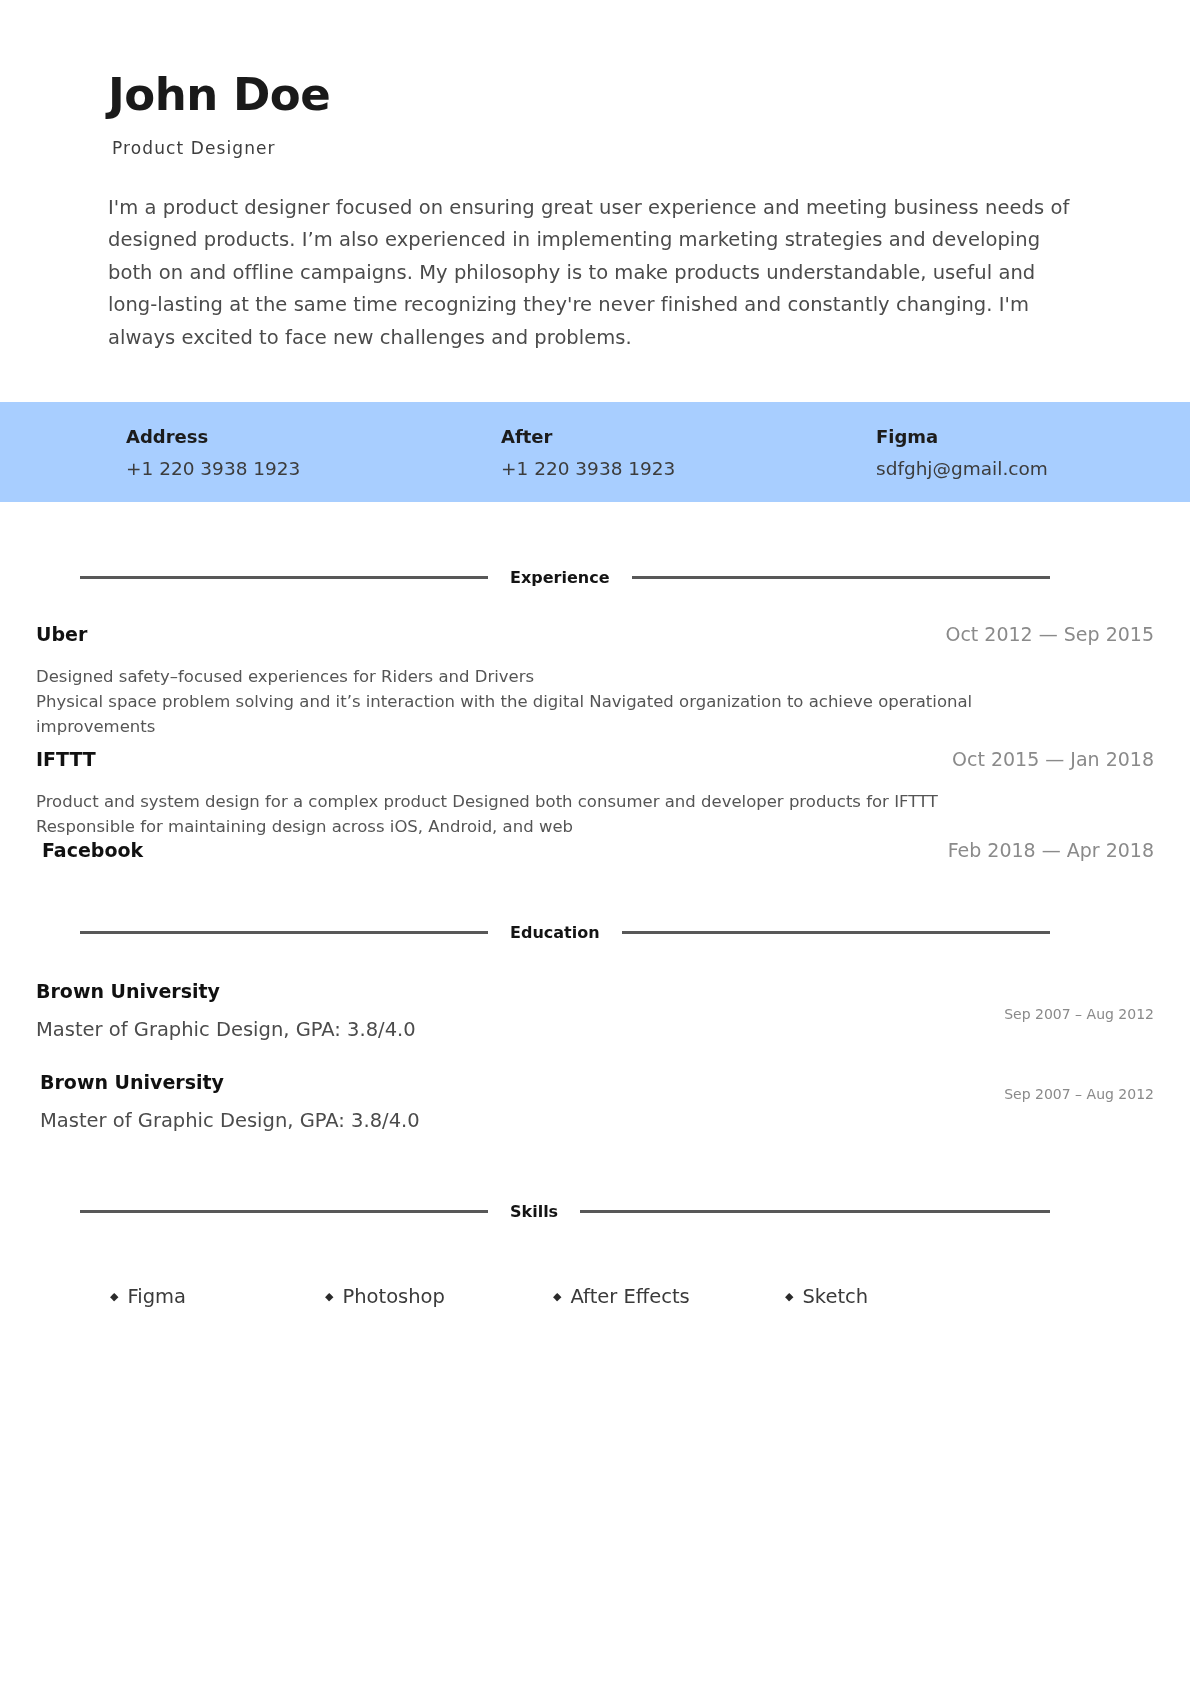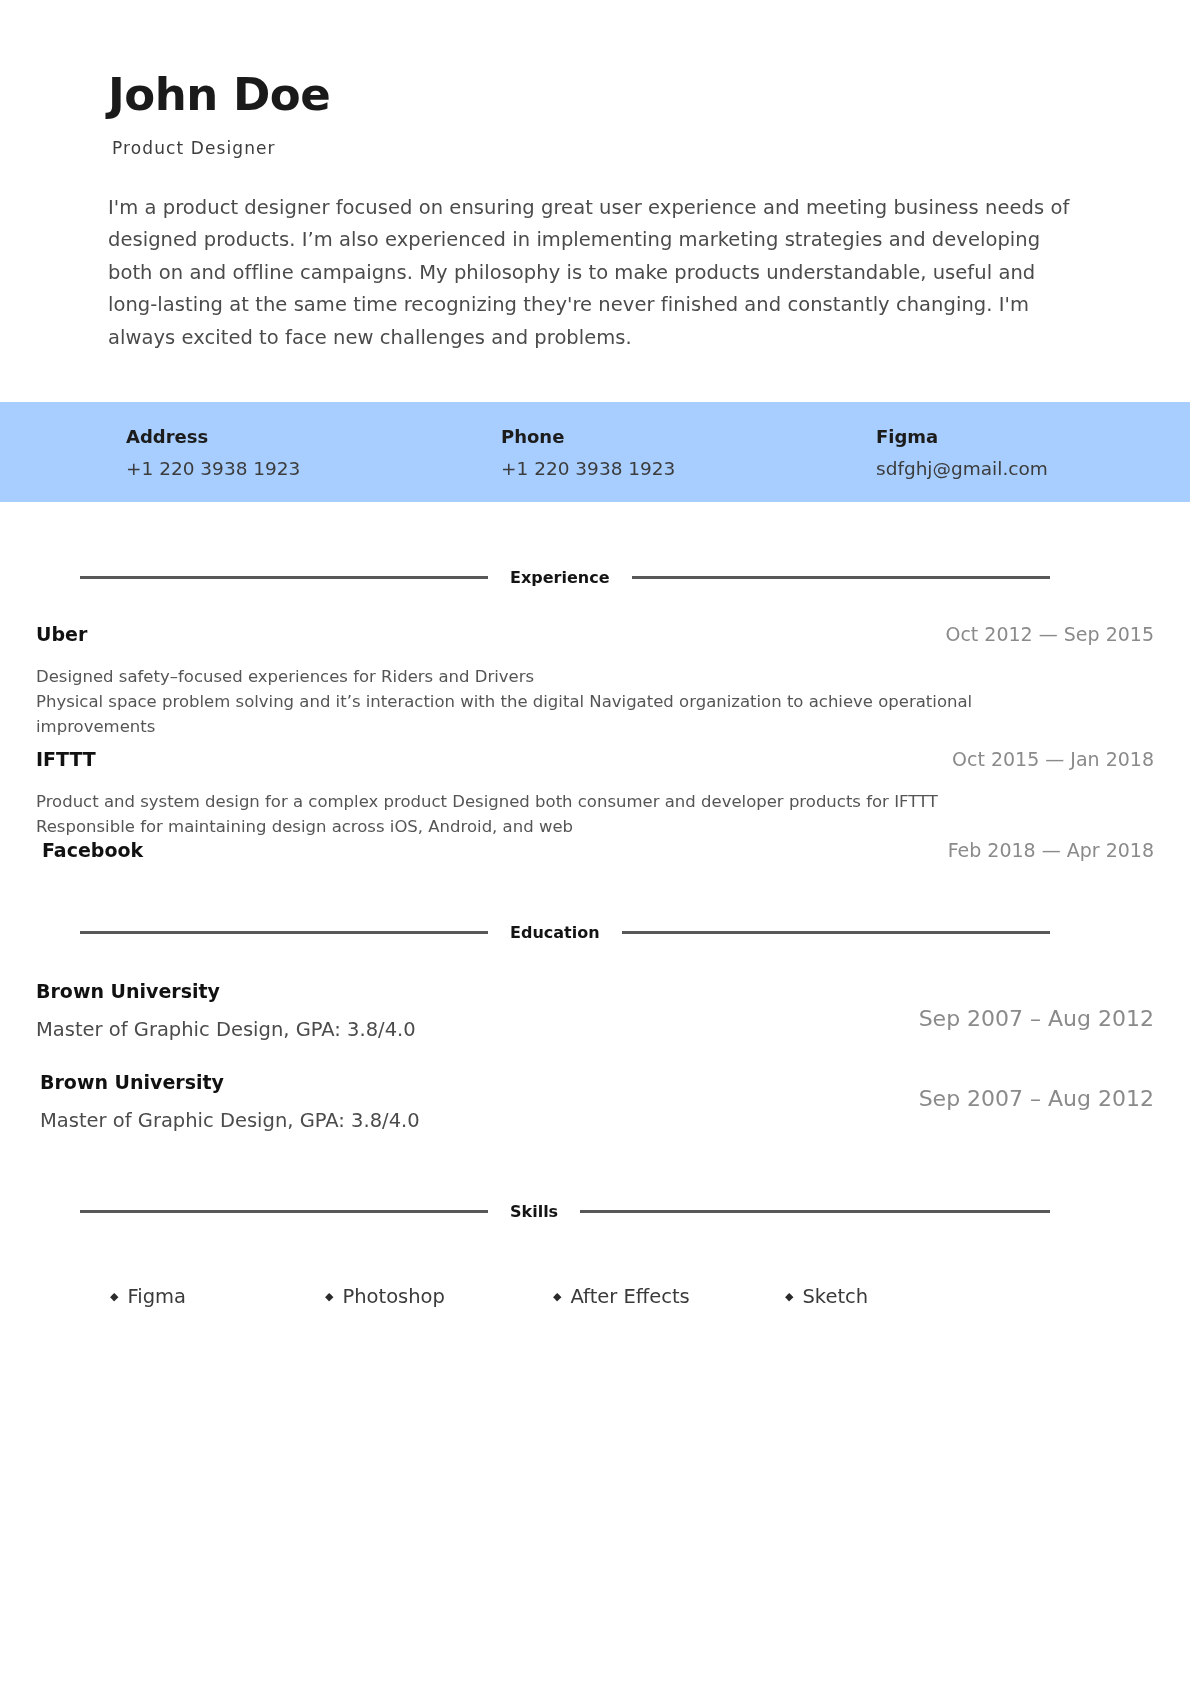--- a/index.html
+++ b/index.html
@@ -131,21 +131,21 @@
     font-size: 19px;
     font-weight: bold;
     color: #111111;
   }
   .edu-degree {
     font-size: 19.5px;
     color: #4b4b4b;
     margin-top: 16px;
   }
   .edu-date {
-    font-size: 22px;
+    font-size: 14px;
     color: #8a8a8a;
   }
 
   
   .skills {
     display: flex;
     padding: 0 110px;
     margin-top: 64px;
   }
   .skill {
@@ -171,21 +171,21 @@
     <div class="role">Product Designer</div>
     <p class="summary">I'm a product designer focused on ensuring great user experience and meeting business needs of designed products. I’m also experienced in implementing marketing strategies and developing both on and offline campaigns. My philosophy is to make products understandable, useful and long-lasting at the same time recognizing they're never finished and constantly changing. I'm always excited to face new challenges and problems.</p>
   </div>
 
   <div class="contact-band">
     <div class="contact-col">
       <div class="contact-label">Address</div>
       <div class="contact-value">+1 220 3938 1923</div>
     </div>
     <div class="contact-col">
-      <div class="contact-label">Phone</div>
+      <div class="contact-label">After</div>
       <div class="contact-value">+1 220 3938 1923</div>
     </div>
     <div class="contact-col">
       <div class="contact-label">Figma</div>
       <div class="contact-value">sdfghj@gmail.com</div>
     </div>
   </div>
 
   <div class="section" style="margin-top:66px;">
     <div class="section-head">

